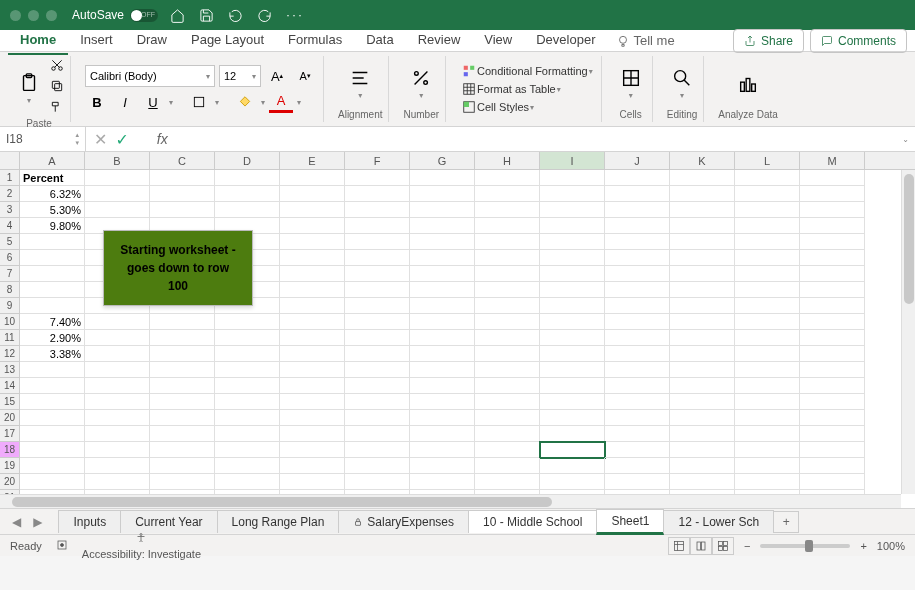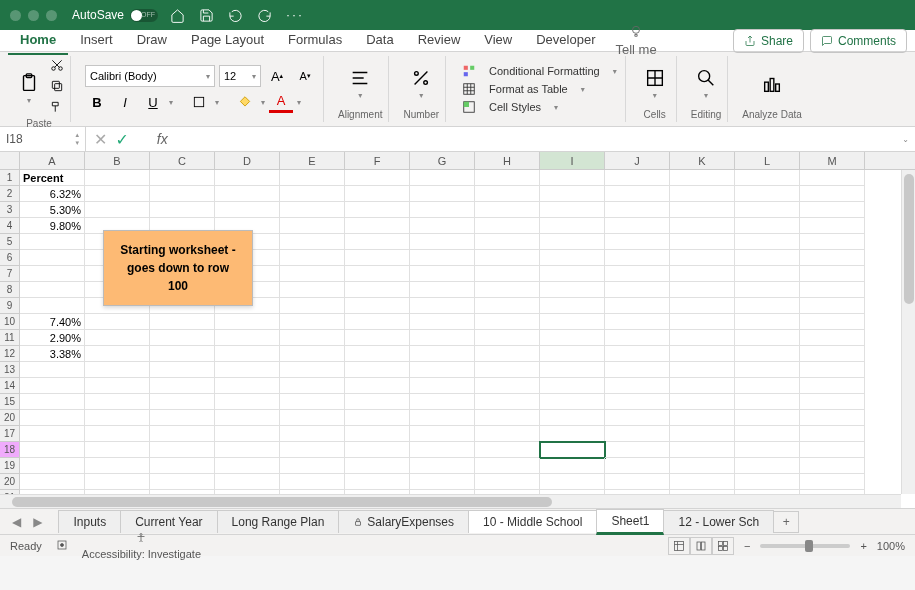--- a/index.html
+++ b/index.html
@@ -14,40 +14,40 @@
 .toggle-label { font-size: 7px; position: absolute; right: 3px; top: 2px; color: rgba(255,255,255,0.6); }
 .title-icons { display: flex; gap: 14px; align-items: center; }
 .title-icons svg { width: 15px; height: 15px; }
 .doc-title { margin-left: 20px; display: flex; align-items: center; gap: 6px; }
 .doc-title svg { width: 14px; height: 14px; }
 .title-right { margin-left: auto; display: flex; gap: 18px; align-items: center; }
 
 .tabs-row { height: 22px; background: #fff; border-bottom: 1px solid #d4d4d4; display: flex; align-items: center; padding: 0 8px; gap: 0; }
 .app-tab { padding: 6px 12px; font-size: 13px; color: #444; cursor: pointer; border-bottom: 2px solid transparent; }
 .app-tab.active { color: #217346; border-bottom: 2px solid #217346; font-weight: 600; }
-.tell-me { display: flex; align-items: center; gap: 4px; color: #666; font-size: 13px; margin-left: 8px; flex-direction: column; }
+.tell-me { display: flex; align-items: center; gap: 4px; color: #666; font-size: 13px; margin-left: 8px; }
 .share-btns { margin-left: auto; display: flex; gap: 6px; }
 .share-btn { border: 1px solid #c5c5c5; border-radius: 4px; padding: 4px 10px; font-size: 12px; color: #217346; display: flex; align-items: center; gap: 5px; cursor: pointer; }
 
 .ribbon { height: 75px; background: #f3f2f1; border-bottom: 1px solid #d4d4d4; display: flex; padding: 4px 8px; gap: 8px; }
 .ribbon-group { display: flex; flex-direction: column; align-items: center; justify-content: space-between; padding: 2px 6px; border-right: 1px solid #d8d8d8; }
 .ribbon-group:last-child { border-right: none; }
 .ribbon-group .label { font-size: 10px; color: #666; }
 .ribbon-group .content { display: flex; align-items: center; gap: 6px; flex: 1; }
 .big-btn { display: flex; flex-direction: column; align-items: center; gap: 2px; cursor: pointer; padding: 2px 4px; }
 .big-btn svg { width: 22px; height: 22px; }
 .small-icons { display: flex; flex-direction: column; gap: 3px; }
 .small-icons span { cursor: pointer; }
 .font-box { display: flex; flex-direction: column; gap: 4px; }
 .font-row { display: flex; gap: 4px; align-items: center; }
 .font-select { width: 130px; height: 22px; border: 1px solid #c5c5c5; font-size: 11px; padding: 0 4px; background: #fff; display: flex; align-items: center; justify-content: space-between; }
 .size-select { width: 42px; height: 22px; border: 1px solid #c5c5c5; font-size: 11px; padding: 0 4px; background: #fff; display: flex; align-items: center; justify-content: space-between; }
 .fmt-btn { width: 24px; height: 22px; display: flex; align-items: center; justify-content: center; font-size: 13px; cursor: pointer; }
 .styles-col { display: flex; flex-direction: column; gap: 2px; font-size: 11px; color: #333; }
-.styles-col .row { display: flex; align-items: center; gap: 13px; cursor: pointer; padding: 1px 2px; }
+.styles-col .row { display: flex; align-items: center; gap: 1px; cursor: pointer; padding: 1px 2px; }
 
 .name-box-row { height: 25px; background: #fff; border-bottom: 1px solid #d4d4d4; display: flex; align-items: center; }
 .name-box { width: 86px; height: 100%; border-right: 1px solid #d4d4d4; display: flex; align-items: center; padding: 0 6px; font-size: 12px; color: #555; justify-content: space-between; }
 .name-box .stepper { display: flex; flex-direction: column; font-size: 7px; color: #999; }
 .fx-area { display: flex; align-items: center; gap: 8px; padding: 0 8px; flex: 1; }
 .fx-area .ico { color: #aaa; cursor: pointer; }
 .fx-label { font-style: italic; font-size: 14px; color: #666; margin-left: 20px; }
 .fx-input { flex: 1; height: 100%; border: none; outline: none; font-size: 12px; }
 
 .grid-area { position: relative; height: 356px; background: #fff; overflow: hidden; }
@@ -58,21 +58,21 @@
 .grid-body { display: flex; }
 .row-headers { width: 20px; background: #f0f0f0; }
 .row-h { height: 16px; border-bottom: 1px solid #ccc; border-right: 1px solid #ccc; text-align: center; font-size: 10px; color: #555; line-height: 16px; }
 .row-h.sel { background: #f0abfc; }
 .cells { position: relative; }
 .row { display: flex; height: 16px; }
 .cell { width: 65px; height: 16px; border-right: 1px solid #e0e0e0; border-bottom: 1px solid #e0e0e0; font-size: 11px; padding: 0 3px; line-height: 16px; overflow: hidden; }
 .cell.ra { text-align: right; }
 .cell.bold { font-weight: bold; }
 .cell.selected { outline: 2px solid #217346; outline-offset: -1px; }
-.textbox { position: absolute; background: #fdba74; border: 1px solid #bbb; box-shadow: 0 2px 4px rgba(0,0,0,0.15); padding: 10px 12px; font-size: 12px; font-weight: bold; text-align: center; line-height: 1.5; }
+.textbox { position: absolute; background: #4d7c0f; border: 1px solid #bbb; box-shadow: 0 2px 4px rgba(0,0,0,0.15); padding: 10px 12px; font-size: 12px; font-weight: bold; text-align: center; line-height: 1.5; }
 
 .hscroll { height: 14px; background: #f0f0f0; border-top: 1px solid #ddd; position: relative; }
 .hscroll .thumb { position: absolute; left: 12px; width: 540px; top: 2px; height: 10px; background: #c8c8c8; border-radius: 5px; }
 .vscroll { position: absolute; right: 0; top: 18px; width: 14px; bottom: 14px; background: #f0f0f0; border-left: 1px solid #ddd; }
 .vscroll .thumb { position: absolute; top: 4px; left: 2px; width: 10px; height: 130px; background: #c8c8c8; border-radius: 5px; }
 
 .sheet-tabs { height: 26px; background: #f3f2f1; border-top: 1px solid #d4d4d4; display: flex; align-items: center; padding: 0 6px; font-size: 12px; }
 .nav-arr { padding: 0 6px; color: #888; cursor: pointer; }
 .sheet-tab { padding: 4px 14px; border: 1px solid #ccc; border-bottom: none; background: #efefef; color: #333; cursor: pointer; margin-right: -1px; display: flex; align-items: center; gap: 4px; }
 .sheet-tab.active-green { background: #fff; border-bottom: 3px solid #217346; font-weight: 500; }

